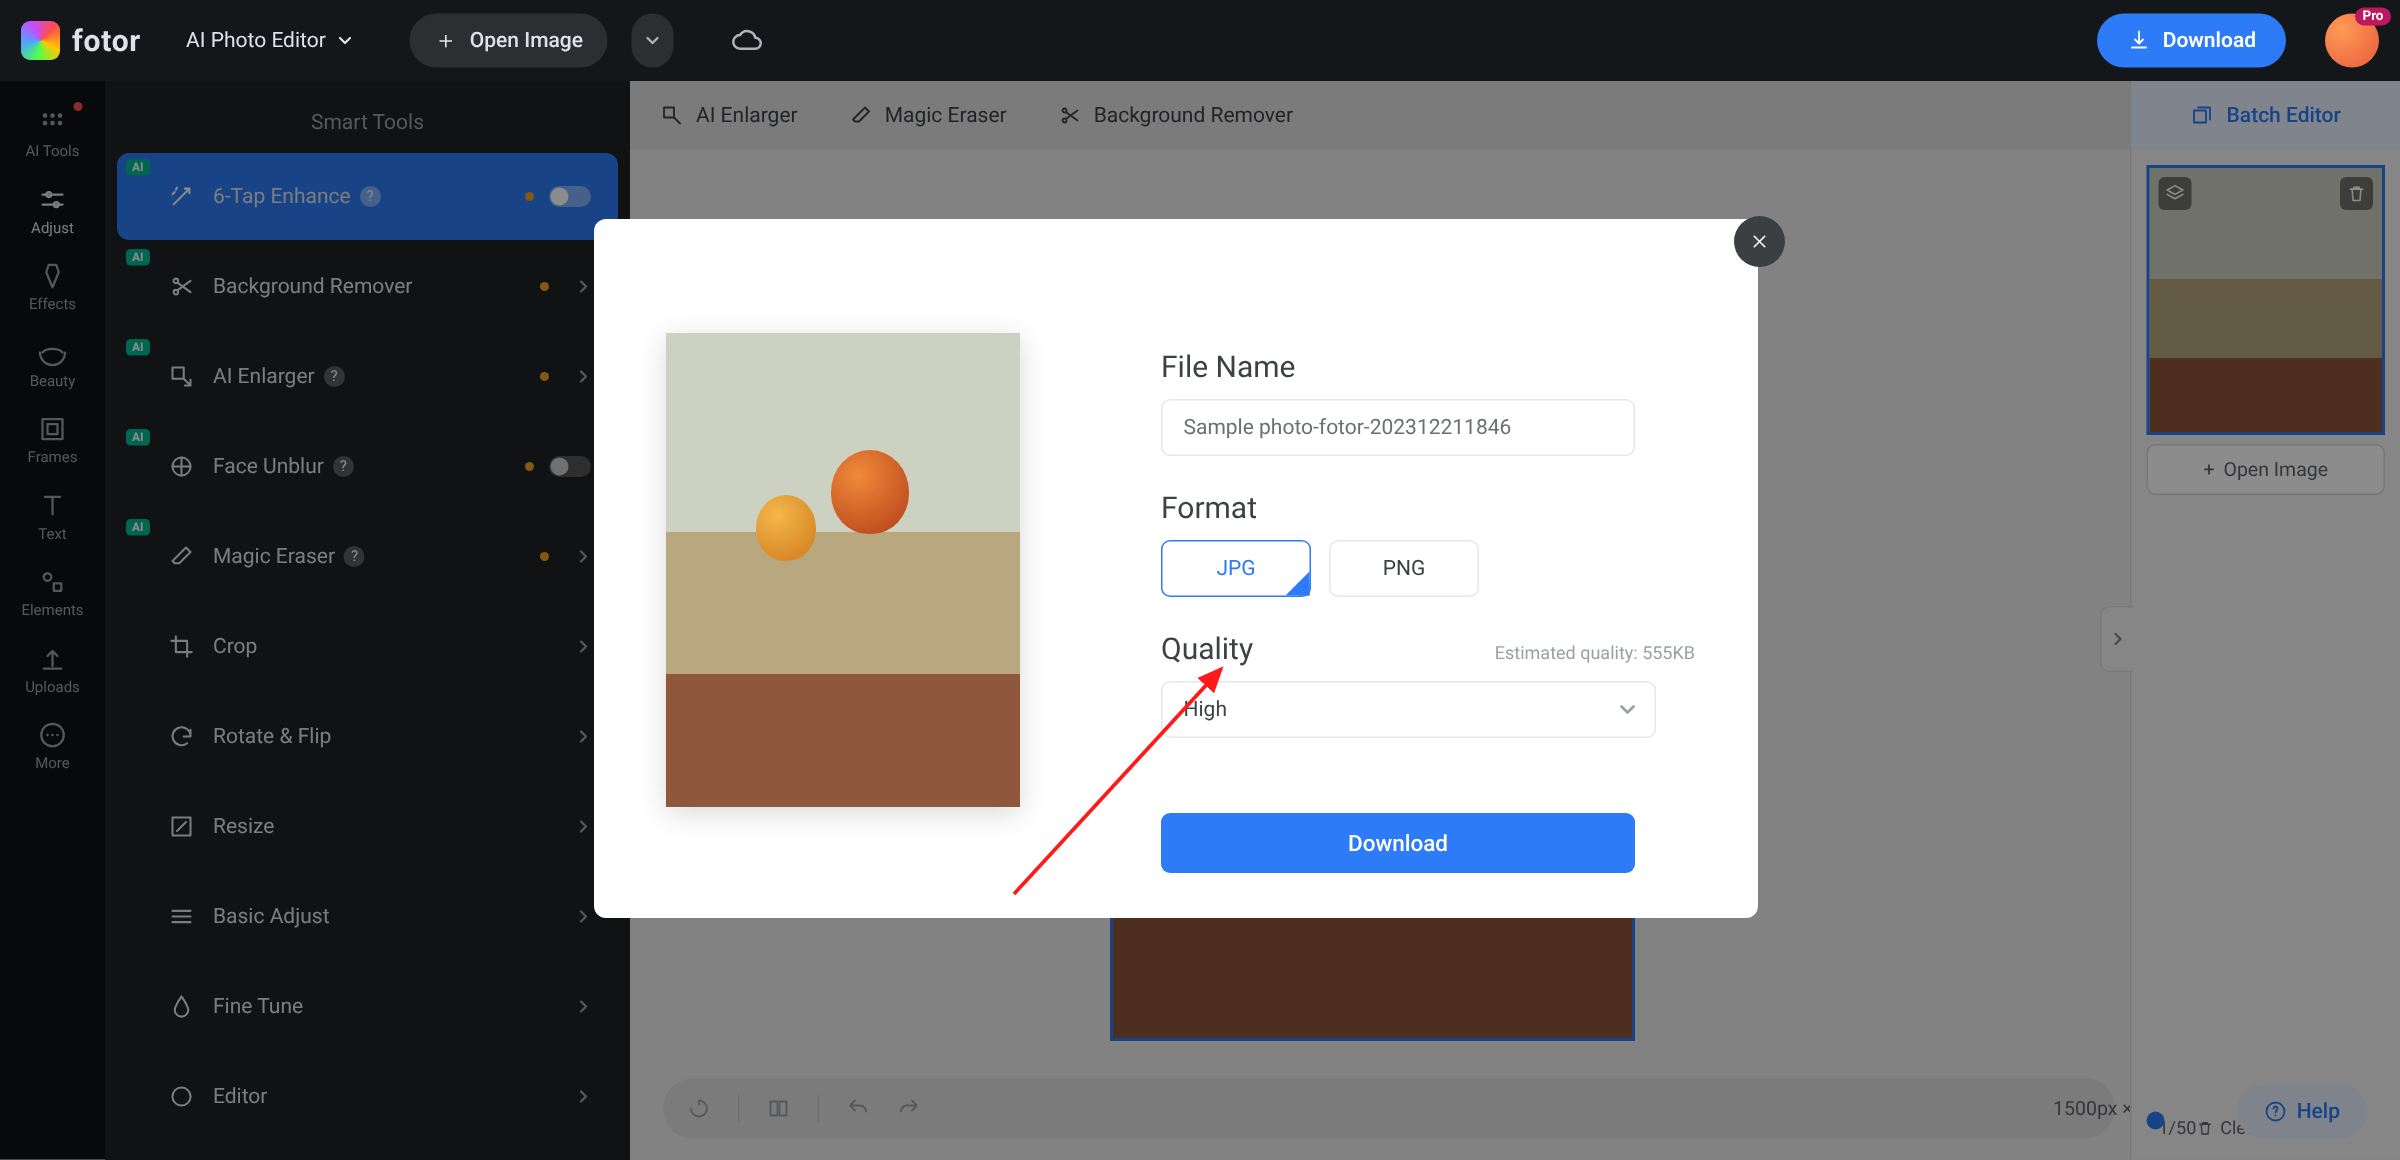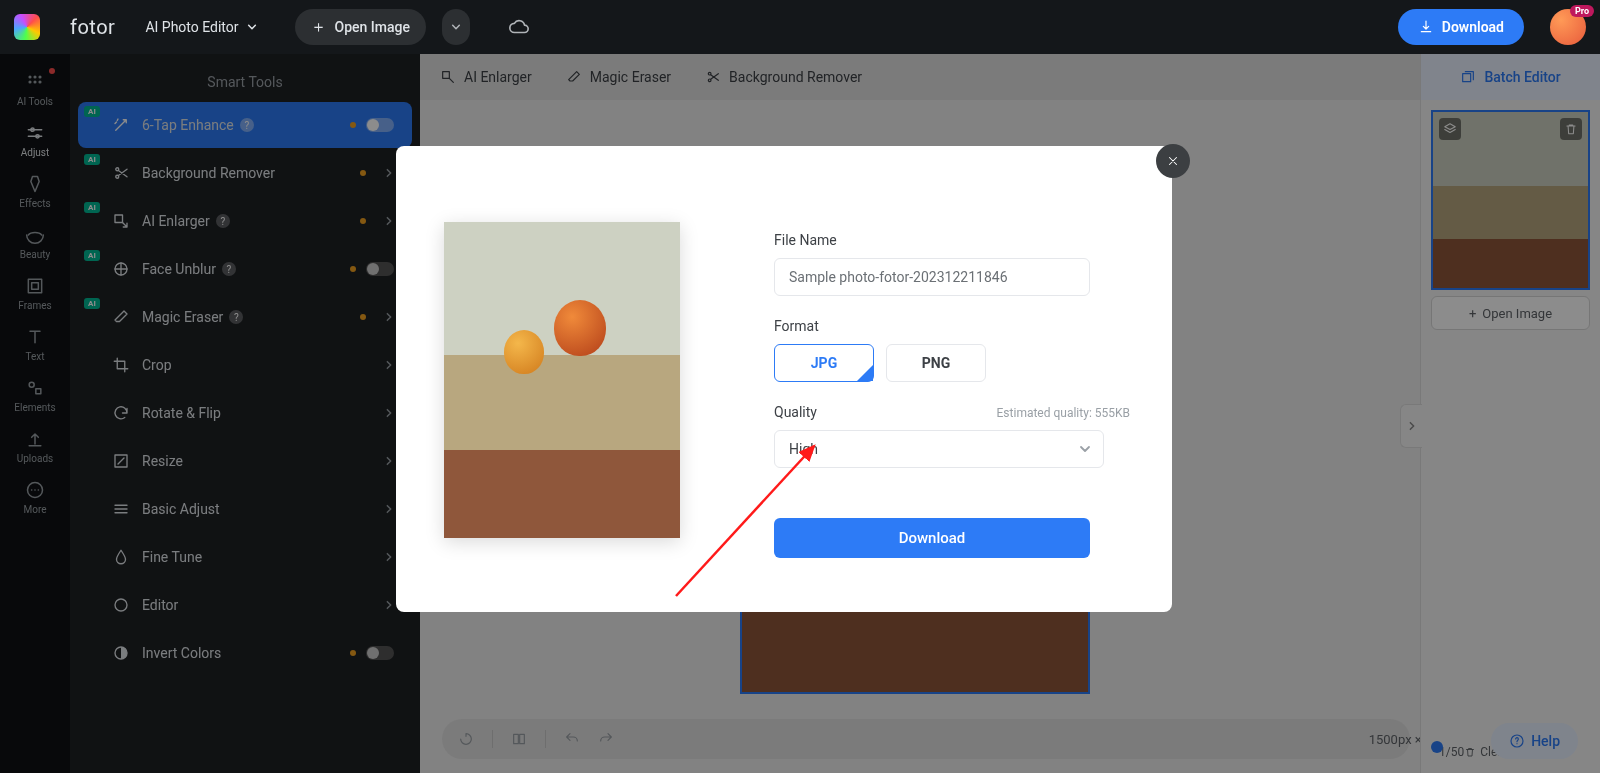--- a/index.html
+++ b/index.html
@@ -16,42 +16,42 @@
     --dot:#f0a020;
     --white:#ffffff;
     --border:#e5e7eb;
   }
   *{box-sizing:border-box;font-family:-apple-system,BlinkMacSystemFont,"Segoe UI",Roboto,Arial,sans-serif;}
   html,body{margin:0;padding:0;width:1600px;height:773px;overflow:hidden;background:#ececec;}
   
   .header{position:absolute;left:0;top:0;width:100%;height:54px;background:var(--bg);display:flex;align-items:center;padding:0 14px;gap:12px;}
   .logo{display:flex;align-items:center;gap:8px;}
   .logo-mark{width:26px;height:26px;border-radius:6px;background:conic-gradient(from 45deg,#ff4d4d,#ffc700,#4dff4d,#4da6ff,#c74dff,#ff4d4d);}
-  .logo-text{font-size:20px;font-weight:400;color:var(--text);letter-spacing:.5px;margin-left:22px;}
+  .logo-text{font-size:20px;font-weight:700;color:var(--text);letter-spacing:.5px;}
   .hdr-dd{display:flex;align-items:center;gap:8px;color:var(--text);font-size:14px;margin-left:18px;cursor:pointer;}
   .chev-down{width:10px;height:10px;}
   .open-btn{display:flex;align-items:center;gap:8px;background:#2c2f32;color:var(--text);font-size:14px;font-weight:500;height:36px;padding:0 16px;border-radius:18px;margin-left:26px;}
   .plus-ico{font-size:16px;line-height:1;}
   .open-dd{width:28px;height:36px;background:#2c2f32;border-radius:18px;display:flex;align-items:center;justify-content:center;margin-left:4px;}
   .cloud{margin-left:26px;color:#b0b4b8;}
   .spacer{flex:1;}
   .dl-btn{display:flex;align-items:center;gap:8px;background:var(--accent);color:#fff;height:36px;padding:0 20px;border-radius:18px;font-size:14px;font-weight:600;}
   .avatar-wrap{position:relative;width:36px;height:36px;margin-left:14px;}
   .avatar{width:36px;height:36px;border-radius:50%;background:radial-gradient(circle at 30% 30%,#ff9a57,#e85b3b);}
   .pro-badge{position:absolute;top:-4px;right:-8px;background:#be185d;color:#fff;font-size:9px;font-weight:700;padding:1px 5px;border-radius:6px;}
   
   .rail{position:absolute;left:0;top:54px;width:70px;height:calc(100% - 54px);background:var(--bg-dark);display:flex;flex-direction:column;align-items:center;padding-top:10px;}
   .rail-item{width:60px;display:flex;flex-direction:column;align-items:center;gap:4px;padding:8px 0;color:var(--text-dim);font-size:10px;cursor:pointer;border-radius:8px;position:relative;}
   .rail-item.active{color:var(--text);}
   .rail-ico{width:20px;height:20px;}
   .rail-dot{position:absolute;top:4px;right:10px;width:6px;height:6px;border-radius:50%;background:#ff4d4d;}
   
   .tools{position:absolute;left:70px;top:54px;width:350px;height:calc(100% - 54px);background:var(--panel);overflow-y:auto;}
   .tools-hdr{text-align:center;color:var(--text-dim);font-size:14px;padding:20px 0 12px;}
-  .tool-row{position:relative;display:flex;align-items:center;height:46px;padding:0 18px 0 34px;margin:0 8px 2px;border-radius:8px;color:var(--text);font-size:14px;cursor:pointer;}
+  .tool-row{position:relative;display:flex;align-items:center;height:58px;padding:0 18px 0 34px;margin:0 8px 2px;border-radius:8px;color:var(--text);font-size:14px;cursor:pointer;}
   .tool-row.sel{background:var(--accent);}
   .tool-row .ai-tag{position:absolute;left:6px;top:4px;background:var(--badge);color:#fff;font-size:8px;font-weight:700;padding:1px 4px;border-radius:3px;}
   .tool-ico{width:18px;height:18px;margin-right:12px;flex-shrink:0;}
   .tool-q{width:14px;height:14px;border-radius:50%;background:rgba(255,255,255,.28);color:#fff;font-size:10px;display:flex;align-items:center;justify-content:center;margin-left:6px;}
   .tool-row.sel .tool-q{background:rgba(255,255,255,.4);}
   .tool-spacer{flex:1;}
   .odot{width:6px;height:6px;border-radius:50%;background:var(--dot);margin-right:10px;}
   .toggle{width:28px;height:14px;border-radius:7px;background:#555;position:relative;}
   .toggle::after{content:"";position:absolute;left:1px;top:1px;width:12px;height:12px;border-radius:50%;background:#ccc;}
   .sel .toggle{background:rgba(255,255,255,.4);}
@@ -82,24 +82,24 @@
   .help{position:absolute;right:22px;bottom:14px;height:36px;padding:0 18px;background:#e7f0ff;border-radius:18px;display:flex;align-items:center;gap:6px;color:var(--accent);font-size:14px;font-weight:500;}
   
   .overlay{position:absolute;inset:54px 0 0 0;background:rgba(0,0,0,.45);}
   .modal{position:absolute;left:396px;top:146px;width:776px;height:466px;background:#fff;border-radius:8px;display:flex;padding:34px 42px 30px 48px;}
   .close{position:absolute;right:-18px;top:-2px;width:34px;height:34px;border-radius:50%;background:#3c3f42;display:flex;align-items:center;justify-content:center;color:#fff;cursor:pointer;}
   .m-img{width:236px;height:316px;margin-top:42px;background:linear-gradient(#cdd1c2 0 42%,#b8a77f 42% 72%,#8f573b 72% 100%);box-shadow:0 4px 18px rgba(0,0,0,.15);position:relative;flex-shrink:0;}
   .balloon{position:absolute;border-radius:50% 50% 48% 48%;background:radial-gradient(circle at 35% 30%,#f4b74b,#d07a1b);}
   .b1{width:40px;height:44px;left:60px;top:108px;}
   .b2{width:52px;height:56px;left:110px;top:78px;background:radial-gradient(circle at 35% 30%,#f08a3a,#b23e18);}
   .m-form{flex:1;margin-left:94px;display:flex;flex-direction:column;}
-  .lab{font-size:14px;color:#3d4146;margin:22px 0 10px;}
+  .lab{font-size:20px;color:#3d4146;margin:22px 0 10px;}
   .lab:first-child{margin-top:52px;}
   .inp{width:316px;height:38px;border:1px solid var(--border);border-radius:6px;padding:0 14px;font-size:14px;color:#6b7075;}
-  .fmt{display:flex;gap:12px;font-weight:bold;}
+  .fmt{display:flex;gap:12px;}
   .fmt-opt{width:100px;height:38px;border:1px solid var(--border);border-radius:6px;display:flex;align-items:center;justify-content:center;font-size:14px;color:#3d4146;cursor:pointer;position:relative;}
   .fmt-opt.sel{border-color:var(--accent);color:var(--accent);}
   .fmt-opt.sel::after{content:"";position:absolute;right:0;bottom:0;border:8px solid transparent;border-right-color:var(--accent);border-bottom-color:var(--accent);}
   .q-row{display:flex;align-items:baseline;gap:10px;margin-top:22px;}
   .q-est{margin-left:auto;font-size:12px;color:#9aa0a6;}
   .sel-box{width:330px;height:38px;border:1px solid var(--border);border-radius:6px;padding:0 14px;display:flex;align-items:center;font-size:14px;color:#3d4146;margin-top:10px;position:relative;}
   .sel-chev{position:absolute;right:12px;color:#9aa0a6;}
   .m-dl{width:316px;height:40px;background:var(--accent);color:#fff;border-radius:6px;display:flex;align-items:center;justify-content:center;font-size:15px;font-weight:500;margin-top:50px;cursor:pointer;}
   .arrow{position:absolute;pointer-events:none;}
   

